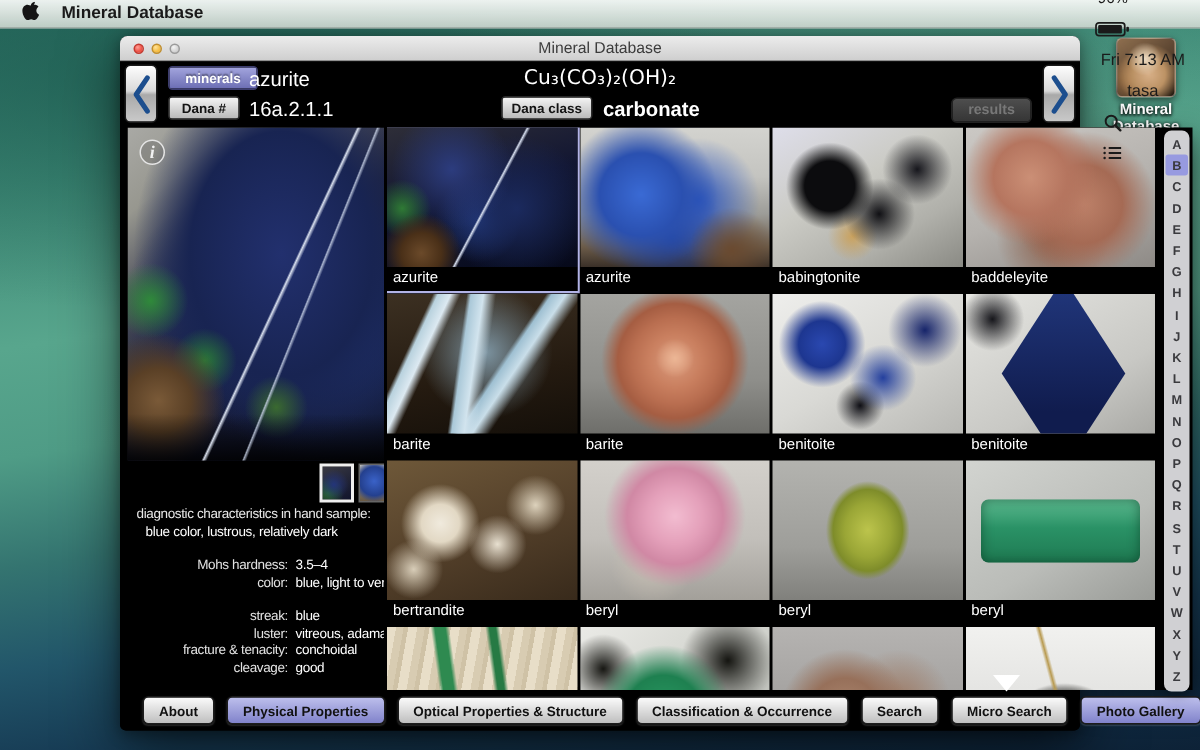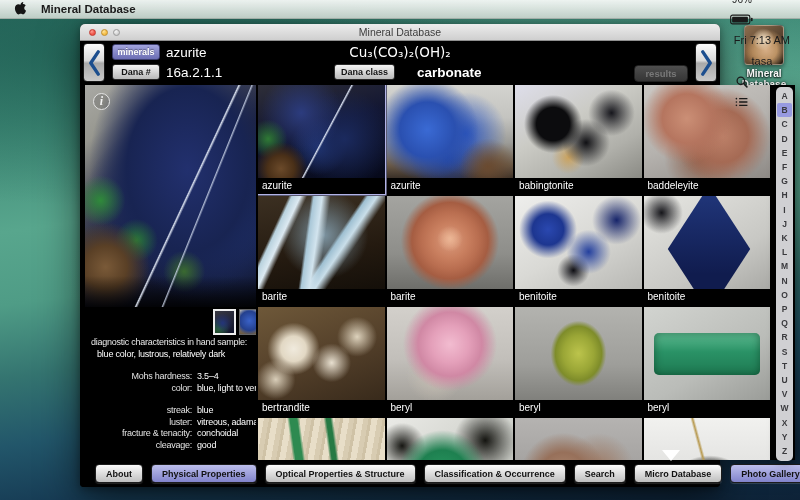--- a/index.html
+++ b/index.html
@@ -59,21 +59,21 @@
   .nav-btn.left { left:3px; } .nav-btn.right { right:3px; }
   .tb-small-btn { position:absolute; height:16px; border-radius:3px; font-size:9px; font-weight:bold;
     display:flex; align-items:center; justify-content:center; cursor:pointer; padding:0 6px; }
   .btn-purple { background:linear-gradient(#a2a4dd,#6c6eb4); color:#fff; border:1px solid #3c3d6e;
     text-shadow:0 -1px 1px rgba(0,0,0,.4); }
   .btn-gray { background:linear-gradient(#f4f4f4,#b9b9b9); color:#141414; border:1px solid #2a2a2a; }
   .tb-text { position:absolute; color:#fff; font-size:13.5px; line-height:17px; }
   .formula { position:absolute; left:0; right:0; top:3px; text-align:center; color:#fff;
     font-size:13.5px; font-family:"DejaVu Sans",sans-serif; }
   .danaclass-row { position:absolute; top:23px; left:50%; transform:translateX(-66px);
-    display:flex; align-items:center; gap:22px; }
+    display:flex; align-items:center; gap:7px; }
   .danaclass-row .tb-small-btn { position:static; }
   .danaclass-val { color:#fff; font-size:13.5px;font-weight:bold; }
   .results-btn { position:absolute; right:32px; top:24px; width:54px; height:17px; border-radius:4px;
     background:linear-gradient(#4e4e4e,#353535); border:1px solid #222; color:#787878;
     font-size:9.5px; font-weight:bold; display:flex; align-items:center; justify-content:center; }
 
   
   .bottombar { position:absolute; left:0; bottom:0; right:0; height:27px; background:#000;
     border-radius:0 0 4px 4px; display:flex; align-items:center; gap:8px; padding-left:15px; }
   .tab { height:19px; padding:0 10px; border-radius:4px; font-size:9px; font-weight:bold; color:#111;
@@ -307,21 +307,21 @@
       </div>
       <span class="title-text">Mineral Database</span>
     </div>
 
     <div class="toolbar">
       <div class="nav-btn left">
         <svg viewBox="0 0 14 28" width="13" height="26" fill="none" stroke="#1c4e8e" stroke-width="3.6" stroke-linecap="round" stroke-linejoin="round">
             <path d="M11 2 L3 14 L11 26"></path>
           </svg>
       </div>
-      <div class="tb-small-btn btn-purple" style="left:32px; top:3px; width:48px;">minerals</div>
+      <div class="tb-small-btn btn-purple" style="left:32px; top:3px; width:60px;">minerals</div>
       <div class="tb-text" style="left:86px; top:3px;">azurite</div>
       <div class="tb-small-btn btn-gray" style="left:32px; top:23px; width:48px;">Dana #</div>
       <div class="tb-text" style="left:86px; top:23px;">16a.2.1.1</div>
 
       <div class="formula">Cu₃(CO₃)₂(OH)₂</div>
       <div class="danaclass-row">
         <div class="tb-small-btn btn-gray">Dana class</div>
         <span class="danaclass-val">carbonate</span>
       </div>
 
@@ -332,21 +332,21 @@
           </svg>
       </div>
     </div>
 
     <div class="bottombar" id="tabbar">
         <div class="tab">About</div>
         <div class="tab active">Physical Properties</div>
         <div class="tab">Optical Properties &amp; Structure</div>
         <div class="tab">Classification &amp; Occurrence</div>
         <div class="tab">Search</div>
-        <div class="tab">Micro Database</div>
+        <div class="tab">Micro Search</div>
         <div class="tab active">Photo Gallery</div>
       </div>
   </div>
 
   <div class="extension"></div>
 
   <div class="left-panel">
     <div class="hero"></div>
     <div class="info-icon">i</div>
     <div class="thumbs">

